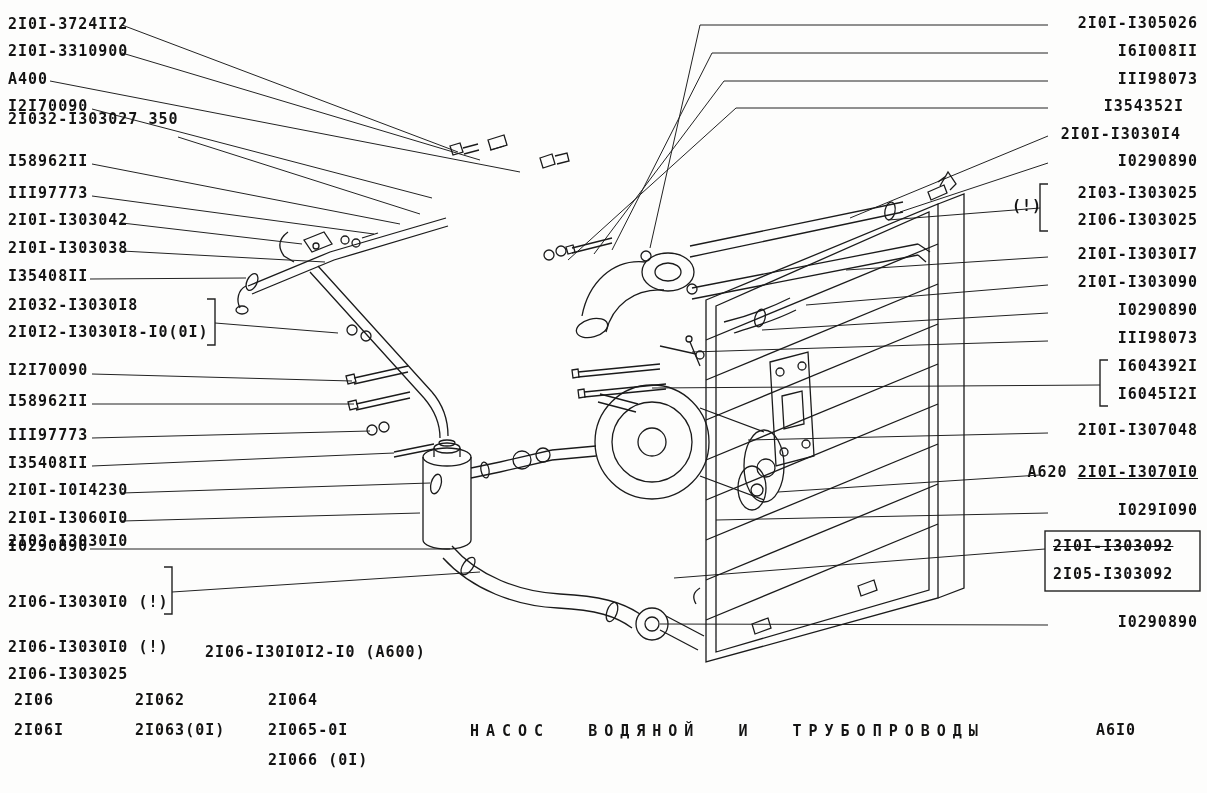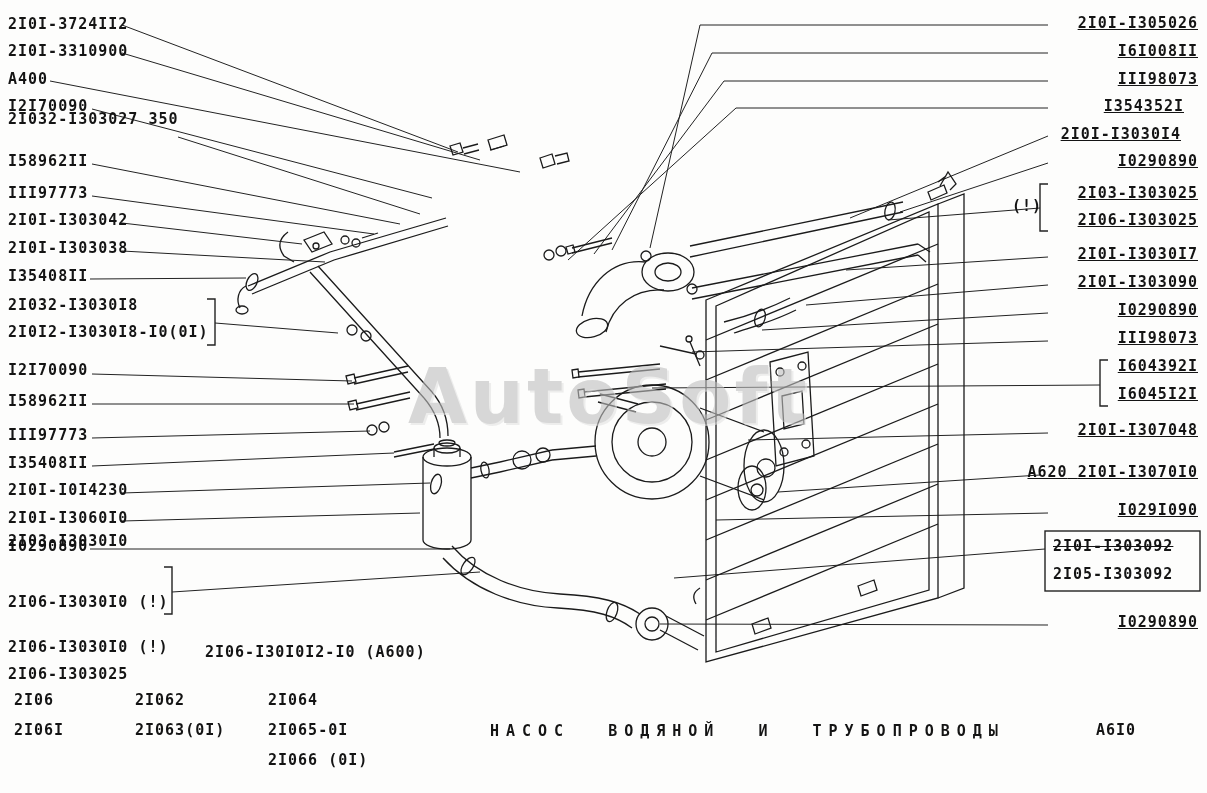--- a/index.html
+++ b/index.html
@@ -5,33 +5,33 @@
   html,body { margin:0; padding:0; background:#fff; }
   #page {
     position:relative; width:1207px; height:793px;
     background:#fdfdfc; overflow:hidden;
     font-family:"DejaVu Sans Mono", monospace;
   }
   .lbl {
     position:absolute; font:700 15px "DejaVu Sans Mono", monospace;
     letter-spacing:1px; color:#141414; white-space:nowrap; line-height:16px;
   }
-  .lbl.ralign { text-align:right;text-decoration:underline; }
+  .lbl.ralign { text-align:right; }
   .struck { text-decoration:line-through; }
   .underl { text-decoration:underline;text-align:right; }
   #wm {
     position:absolute; left:408px; top:352px;
     font:700 76px "DejaVu Sans", sans-serif;
     color:#bfbfbf; opacity:.6; letter-spacing:3px;
     text-shadow:2px 2px 0 #e3e3e3; pointer-events:none;
   }
   #caption {
     position:absolute; left:470px; top:722px;
     font:700 15px "DejaVu Sans Mono", monospace;
-    letter-spacing:7px; word-spacing:22px; color:#141414; white-space:nowrap;margin-left:20px;
+    letter-spacing:7px; word-spacing:22px; color:#141414; white-space:nowrap;
   }
   svg { position:absolute; left:0; top:0; }
 </style>
 </head>
 <body>
 
 <div id="page">
 
   <svg width="1207" height="793" viewBox="0 0 1207 793">
 
@@ -209,21 +209,20 @@
         <path d="M660,346 L696,354"></path>
           <circle cx="700" cy="355" r="4"></circle>
         <path d="M578,372 L660,364 M578,377 L660,369"></path>
         <path d="M572,370 l6,-1 l1,8 l-6,1 Z"></path>
         <path d="M584,392 L666,384 M584,397 L666,389"></path>
         <path d="M578,390 l6,-1 l1,8 l-6,1 Z"></path>
       </g>
     </g>
   </svg>
 
-  <div id="wm">AutoSoft</div>
 
   <div class="lbl" style="left:8px;top:16px">2I0I-3724II2</div>
   <div class="lbl" style="left:8px;top:43px">2I0I-3310900</div>
   <div class="lbl" style="left:8px;top:71px">А400</div>
   <div class="lbl" style="left:8px;top:98px">I2I70090</div>
   <div class="lbl" style="left:8px;top:111px">2I032-I303027 350</div>
   <div class="lbl" style="left:8px;top:153px">I58962II</div>
   <div class="lbl" style="left:8px;top:185px">III97773</div>
   <div class="lbl" style="left:8px;top:212px">2I0I-I303042</div>
   <div class="lbl" style="left:8px;top:240px">2I0I-I303038</div>

